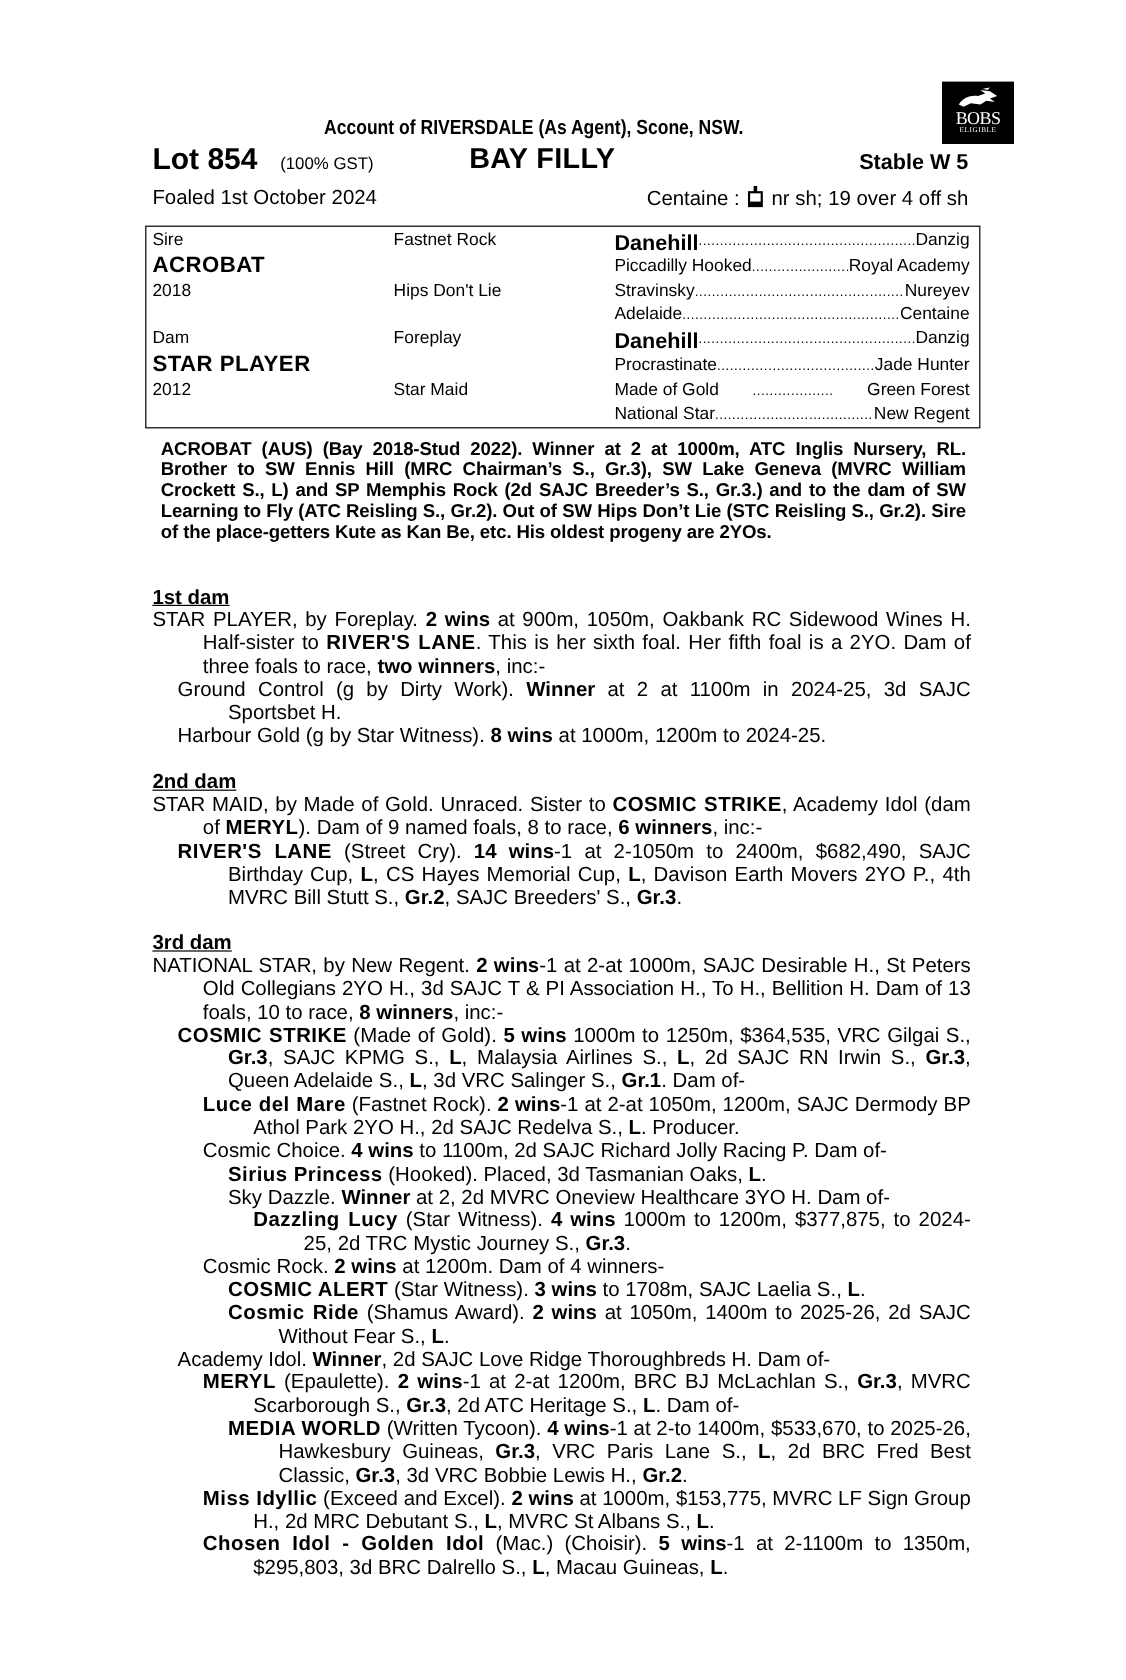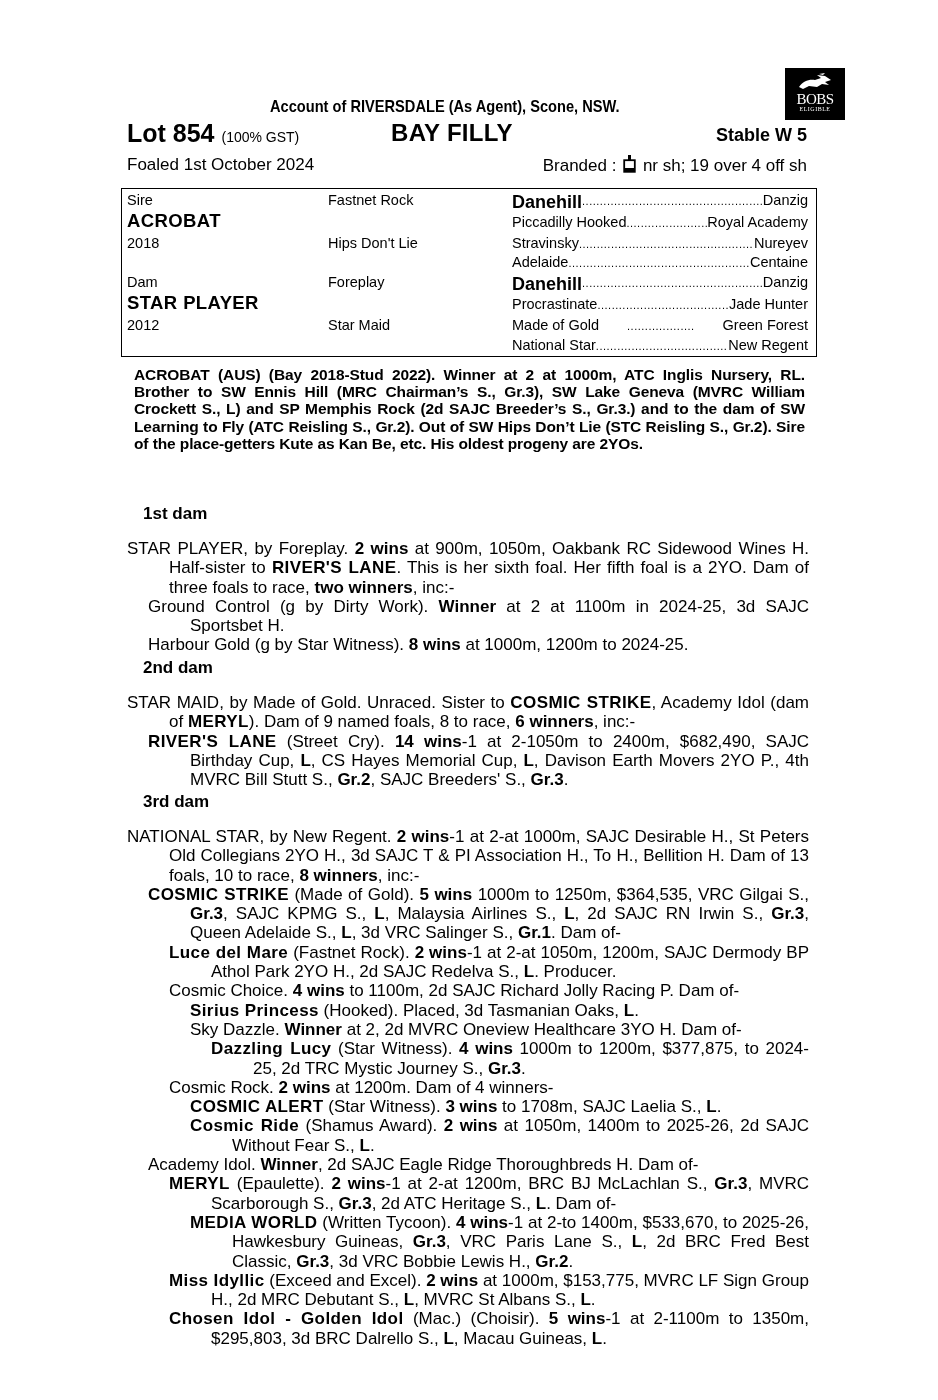--- a/index.html
+++ b/index.html
@@ -8,42 +8,42 @@
 
   .bobs-logo { position: absolute; left: 757px; top: 68px; width: 60px; height: 52px; background: #000; color: #fff; text-align: center; margin-left: 28px; }
   .bobs-logo svg { display: block; margin: 4px auto 0; }
   .bobs-logo .bobs-word { font-family: "Liberation Serif", serif; font-size: 15px; line-height: 14px; letter-spacing: -0.5px; }
   .bobs-logo .bobs-sub { font-family: "Liberation Serif", serif; font-size: 6px; line-height: 7px; letter-spacing: 0.5px; }
 
   .vendor { position: absolute; left: 270px; top: 97px; font-family: "Liberation Sans", sans-serif; font-weight: bold; font-size: 17px; transform: scaleX(0.86); transform-origin: left top; white-space: nowrap; }
 
   .lot-line { position: absolute; left: 127px; top: 119px; width: 682px; height: 32px; }
   .lot-number { position: absolute; left: 0; top: 0; font-weight: bold; font-size: 25px; white-space: nowrap; }
-  .gst { font-weight: normal; font-size: 14px; }
+  .gst { font-weight: normal; font-size: 14px; margin-left: 12px; }
   .horse-title { position: absolute; left: 264px; top: 0; font-weight: bold; font-size: 24px; white-space: nowrap; letter-spacing: 0.3px; }
   .stable { position: absolute; right: 2px; top: 6px; font-weight: bold; font-size: 18px; white-space: nowrap; }
 
   .foaled { position: absolute; left: 127px; top: 155px; font-size: 17px; white-space: nowrap; }
   .branded { position: absolute; right: 131px; top: 155px; font-size: 17px; white-space: nowrap; }
   .brand-icon { display: inline-block; vertical-align: -2px; margin: 0 2px; }
 
   .pedigree { position: absolute; left: 121px; top: 188px; width: 696px; height: 169px; border: 1.5px solid #000; box-sizing: border-box; }
   .ped-cell { position: absolute; font-size: 14.5px; white-space: nowrap; }
   .ped-bold { font-weight: bold; font-size: 18.5px; letter-spacing: 0.4px; }
   .ped-row { position: absolute; left: 390px; width: 296px; font-size: 14.5px; display: flex; white-space: nowrap; }
   .ped-row .name { flex: none; }
   .ped-row .name.b { font-weight: bold; font-size: 18px; }
   .ped-row .dots { flex: 1; overflow: hidden; letter-spacing: 0.5px; color: #000; }
   .ped-row .dots::before { content: "....................................................................................................................."; font-size: 11px; }
   .ped-row .sire { flex: none; }
 
   .sire-note { position: absolute; left: 134px; top: 366px; width: 671px; font-weight: bold; font-size: 15.5px; line-height: 17.2px; text-align: justify; letter-spacing: -0.1px; }
 
   .section { position: absolute; left: 127px; width: 682px; font-size: 17px; line-height: 19.3px; }
-  .section h3 { margin: 16px; font-size: 17px; font-weight: bold; line-height: 19px; }
+  .section h3 { margin: 0; font-size: 17px; font-weight: bold; line-height: 19px; text-decoration: underline; }
   .para { text-align: justify; text-align-last: left; }
   .l0 { padding-left: 42px; text-indent: -42px; }
   .l1 { padding-left: 63px; text-indent: -42px; }
   .l2 { padding-left: 84px; text-indent: -42px; }
   .l3 { padding-left: 105px; text-indent: -42px; }
   .l4 { padding-left: 126px; text-indent: -42px; }
   .bk { font-weight: bold; }
   .bh { font-weight: bold; letter-spacing: 0.4px; }
 </style>
 </head>
@@ -66,21 +66,21 @@
     <div class="lot-number">
       <span>Lot 854</span>
       <span class="gst">(100% GST)</span>
     </div>
     <div class="horse-title">BAY FILLY</div>
     <div class="stable">Stable W 5</div>
   </div>
 
   <div class="foaled">Foaled 1st October 2024</div>
   <div class="branded">
-    <span>Branded :</span>
+    <span>Centaine :</span>
     <svg class="brand-icon" width="13" height="18" viewBox="0 0 13 18">
       <rect x="5" y="0" width="3" height="5" fill="#000"></rect>
       <rect x="1.2" y="5.2" width="10.6" height="11.6" fill="none" stroke="#000" stroke-width="1.8"></rect>
       <rect x="1.2" y="13" width="10.6" height="3.8" fill="#000"></rect>
     </svg>
     <span>nr sh; 19 over 4 off sh</span>
   </div>
 
   <div class="pedigree">
     <div class="ped-cell" style="left:5px; top:3px;">Sire</div>
@@ -162,21 +162,21 @@
         <div class="para l0"><span>NATIONAL STAR, by New Regent. </span><span class="bk">2 wins</span><span>-1 at 2-at 1000m, SAJC Desirable H., St Peters Old Collegians 2YO H., 3d SAJC T &amp; PI Association H., To H., Bellition H. Dam of 13 foals, 10 to race, </span><span class="bk">8 winners</span><span>, inc:-</span></div>
         <div class="para l1"><span class="bh">COSMIC STRIKE</span><span> (Made of Gold). </span><span class="bk">5 wins</span><span> 1000m to 1250m, $364,535, VRC Gilgai S., </span><span class="bk">Gr.3</span><span>, SAJC KPMG S., </span><span class="bk">L</span><span>, Malaysia Airlines S., </span><span class="bk">L</span><span>, 2d SAJC RN Irwin S., </span><span class="bk">Gr.3</span><span>, Queen Adelaide S., </span><span class="bk">L</span><span>, 3d VRC Salinger S., </span><span class="bk">Gr.1</span><span>. Dam of-</span></div>
         <div class="para l2"><span class="bh">Luce del Mare</span><span> (Fastnet Rock). </span><span class="bk">2 wins</span><span>-1 at 2-at 1050m, 1200m, SAJC Dermody BP Athol Park 2YO H., 2d SAJC Redelva S., </span><span class="bk">L</span><span>. Producer.</span></div>
         <div class="para l2"><span>Cosmic Choice. </span><span class="bk">4 wins</span><span> to 1100m, 2d SAJC Richard Jolly Racing P. Dam of-</span></div>
         <div class="para l3"><span class="bh">Sirius Princess</span><span> (Hooked). Placed, 3d Tasmanian Oaks, </span><span class="bk">L</span><span>.</span></div>
         <div class="para l3"><span>Sky Dazzle. </span><span class="bk">Winner</span><span> at 2, 2d MVRC Oneview Healthcare 3YO H. Dam of-</span></div>
         <div class="para l4"><span class="bh">Dazzling Lucy</span><span> (Star Witness). </span><span class="bk">4 wins</span><span> 1000m to 1200m, $377,875, to 2024-25, 2d TRC Mystic Journey S., </span><span class="bk">Gr.3</span><span>.</span></div>
         <div class="para l2"><span>Cosmic Rock. </span><span class="bk">2 wins</span><span> at 1200m. Dam of 4 winners-</span></div>
         <div class="para l3"><span class="bh">COSMIC ALERT</span><span> (Star Witness). </span><span class="bk">3 wins</span><span> to 1708m, SAJC Laelia S., </span><span class="bk">L</span><span>.</span></div>
         <div class="para l3"><span class="bh">Cosmic Ride</span><span> (Shamus Award). </span><span class="bk">2 wins</span><span> at 1050m, 1400m to 2025-26, 2d SAJC Without Fear S., </span><span class="bk">L</span><span>.</span></div>
-        <div class="para l1"><span>Academy Idol. </span><span class="bk">Winner</span><span>, 2d SAJC Eagle Ridge Thoroughbreds H. Dam of-</span></div>
+        <div class="para l1"><span>Academy Idol. </span><span class="bk">Winner</span><span>, 2d SAJC Love Ridge Thoroughbreds H. Dam of-</span></div>
         <div class="para l2"><span class="bh">MERYL</span><span> (Epaulette). </span><span class="bk">2 wins</span><span>-1 at 2-at 1200m, BRC BJ McLachlan S., </span><span class="bk">Gr.3</span><span>, MVRC Scarborough S., </span><span class="bk">Gr.3</span><span>, 2d ATC Heritage S., </span><span class="bk">L</span><span>. Dam of-</span></div>
         <div class="para l3"><span class="bh">MEDIA WORLD</span><span> (Written Tycoon). </span><span class="bk">4 wins</span><span>-1 at 2-to 1400m, $533,670, to 2025-26, Hawkesbury Guineas, </span><span class="bk">Gr.3</span><span>, VRC Paris Lane S., </span><span class="bk">L</span><span>, 2d BRC Fred Best Classic, </span><span class="bk">Gr.3</span><span>, 3d VRC Bobbie Lewis H., </span><span class="bk">Gr.2</span><span>.</span></div>
         <div class="para l2"><span class="bh">Miss Idyllic</span><span> (Exceed and Excel). </span><span class="bk">2 wins</span><span> at 1000m, $153,775, MVRC LF Sign Group H., 2d MRC Debutant S., </span><span class="bk">L</span><span>, MVRC St Albans S., </span><span class="bk">L</span><span>.</span></div>
         <div class="para l2"><span class="bh">Chosen Idol - Golden Idol</span><span> (Mac.) (Choisir). </span><span class="bk">5 wins</span><span>-1 at 2-1100m to 1350m, $295,803, 3d BRC Dalrello S., </span><span class="bk">L</span><span>, Macau Guineas, </span><span class="bk">L</span><span>.</span></div>
       </div>
   </div>
 
 </div>
 
 </body></html>

